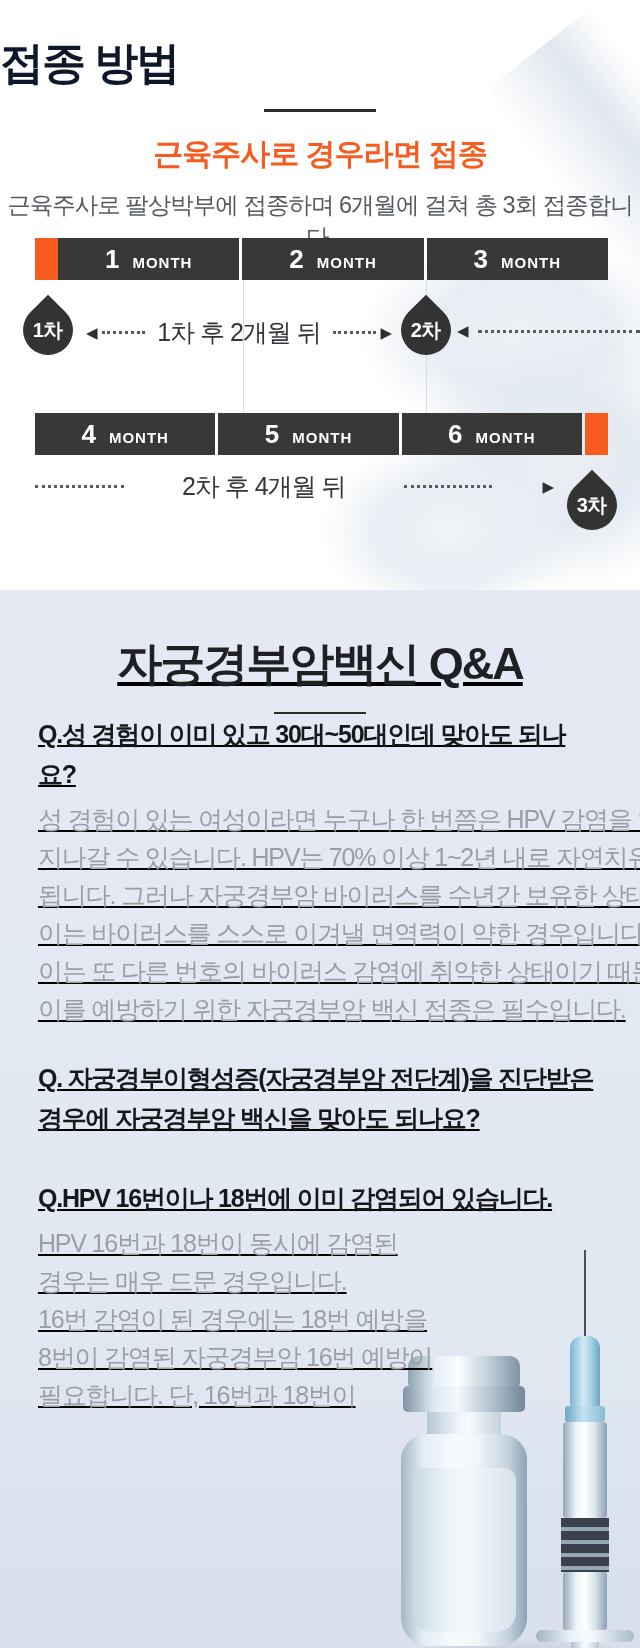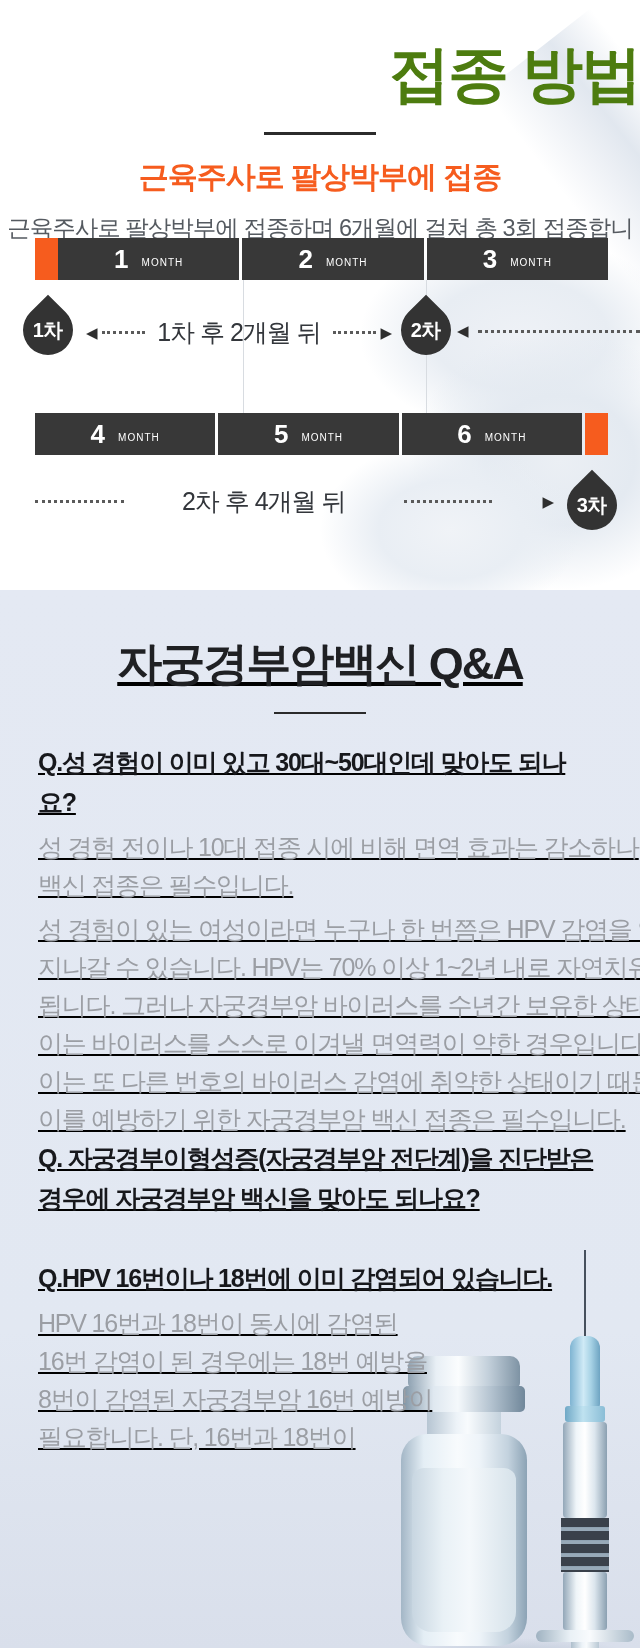--- a/index.html
+++ b/index.html
@@ -16,72 +16,72 @@
   .bg-syr { position:absolute; top:18px; right:-58px; width:150px; height:260px;
     background:linear-gradient(90deg, transparent 0%, #e9edf3 35%, #dce3ec 55%, transparent 90%);
     transform:rotate(-38deg); border-radius:18px; opacity:.85; }
   .bg-blob1 { position:absolute; top:235px; right:-40px; width:320px; height:200px;
     background:radial-gradient(closest-side,#eef1f6 0%,#e8edf3 55%,rgba(255,255,255,0) 100%); border-radius:50%; }
   .bg-blob2 { position:absolute; top:330px; right:-70px; width:300px; height:260px;
     background:radial-gradient(closest-side,#ebeff4 0%,#e4eaf1 50%,rgba(255,255,255,0) 100%); border-radius:50%; }
   .bg-blob3 { position:absolute; top:440px; right:60px; width:260px; height:180px;
     background:radial-gradient(closest-side,#f0f3f7 0%,#e9eef4 55%,rgba(255,255,255,0) 100%); border-radius:50%; }
 
-  .sec-title { position:relative; text-align:right; padding-top:34px;
-    font-size:61px; font-weight:700; color:#4d7c0f; letter-spacing:-2px; }
+  .sec-title { position:relative; text-align:left; padding-top:34px;
+    font-size:44px; font-weight:700; color:#0f172a; letter-spacing:-2px; }
   .title-underline { position:relative; width:112px; height:3px; background:#2b2b2b; margin:16px auto 0; }
 
   .sub-title { position:relative; text-align:center; margin-top:22px;
     font-size:30px; font-weight:700; color:#f65c1e; letter-spacing:-1px; }
   .desc { position:relative; text-align:center; margin-top:14px;
     font-size:23.5px; color:#555a60; letter-spacing:-1px; }
 
   
   .tl-vline { position:absolute; width:1px; top:280px; height:133px; background:#d8dce1; }
   .vline-a { left:243px; } .vline-b { left:426px; }
 
   .bar { position:absolute; left:35px; width:573px; height:42px; display:flex; }
   .bar1 { top:238px; } .bar2 { top:413px; }
   .bar .seg { flex:1; background:#383838; color:#fff; display:flex; align-items:center; justify-content:center; }
   .bar .seg + .seg { margin-left:3px; }
   .bar1 .seg:first-of-type { margin-left:0; }
   .orange-block { width:23px; background:#f65c1e; flex:none; }
   .bar2 .orange-block { margin-left:3px; }
   .seg .num { font-size:26px; font-weight:700; letter-spacing:0; }
-  .seg .mon { font-size:10px; font-weight:400; letter-spacing:1px; margin-left:13px; margin-top:7px; }
+  .seg .mon { font-size:15px; font-weight:700; letter-spacing:1px; margin-left:13px; margin-top:7px; }
 
   
   .drop { position:absolute; width:50px; height:50px; background:#333333;
     border-radius:0 50% 50% 50%; transform:rotate(45deg); display:flex; align-items:center; justify-content:center; }
   .drop span { transform:rotate(-45deg); color:#ffffff; font-size:20px; font-weight:700; letter-spacing:-1px; }
   .drop1 { left:23px; top:305px; }
   .drop2 { left:401px; top:305px; }
   .drop3 { left:567px; top:480px; }
 
   .tl-row { position:absolute; display:flex; align-items:center; height:40px; }
   .row1 { left:82px; top:312px; width:314px; }
-  .row2 { left:35px; top:481px; width:523px;gap:46px; }
+  .row2 { left:35px; top:466px; width:523px;gap:46px; }
   .dotline { border-top:3px dotted #5a5a5a; height:0; flex:1; }
   .dot-fixed { position:absolute; border-top:3px dotted #5a5a5a; height:0; }
   .dot-right1 { left:478px; top:330px; width:162px; }
   .arrow { font-size:15px; color:#2e2e2e; flex:none; padding:0 4px; line-height:1; }
   .arrow-abs { position:absolute; font-size:15px; color:#2e2e2e; }
   .arrow-after2 { left:457px; top:322px; }
   .tl-label { flex:none; padding:0 12px; font-size:25px; color:#33363b; letter-spacing:-1px; white-space:nowrap; }
 
   
   .sec2 { position:relative; width:640px; height:1058px;
     background:linear-gradient(180deg,#e4e9f3 0%,#e2e8f2 70%,#d9dfeb 100%); overflow:hidden;text-decoration:underline; }
   .qna-title { text-align:center; padding-top:44px; font-size:45px; font-weight:700;
     color:#1f2023; letter-spacing:-2px; }
   .qna-underline { width:92px; height:2px; background:#2b2b2b; margin:18px auto 0; }
 
   .qna-body { padding:0 38px; position:relative; z-index:2; }
   .q { font-size:25px; font-weight:700; color:#17181c; letter-spacing:-1.2px; line-height:40px; }
-  .q1 { margin-top:28px; } .q2 { margin-top:30px; } .q3 { max-width:565px; } .q4 { margin-top:40px; }
+  .q1 { } .q2 { margin-top:30px; } .q3 { margin-top:30px; max-width:565px; } .q4 { margin-top:40px; }
   .answers { margin-top:6px; }
   .answers div { font-size:25px; color:#9b9ea4; letter-spacing:-1.2px; line-height:38px; white-space:nowrap; }
   .answers.narrow { max-width:430px; }
   .answers.narrow div { white-space:normal; }
 
   
   .illo { position:absolute; right:4px; top:648px; width:240px; height:400px; z-index:1; }
   .needle { position:absolute; left:188px; top:12px; width:2px; height:88px; background:#46505d; }
   .syr-tip { position:absolute; left:174px; top:98px; width:30px; height:72px; border-radius:12px 12px 4px 4px;
     background:linear-gradient(90deg,#7fb4d2,#cfeaf6 45%,#a7d2e5 70%,#6ea4c2); }
@@ -114,21 +114,21 @@
 <body>
 
 <div class="sec1">
   <div class="bg-syr"></div>
   <div class="bg-blob1"></div>
   <div class="bg-blob2"></div>
   <div class="bg-blob3"></div>
 
   <div class="sec-title">접종 방법</div>
   <div class="title-underline"></div>
-  <div class="sub-title">근육주사로 팔상박부에 접종</div>
+  <div class="sub-title">근육주사로 경우라면 접종</div>
   <div class="desc">근육주사로 팔상박부에 접종하며 6개월에 걸쳐 총 3회 접종합니다.</div>
 
   <div class="tl-vline vline-a"></div>
   <div class="tl-vline vline-b"></div>
 
   <div class="bar bar1">
     <div class="orange-block"></div>
     <div class="seg">
       <span class="num">1</span>
       <span class="mon">MONTH</span>
@@ -185,39 +185,36 @@
     <span>3차</span>
   </div>
 </div>
 
 <div class="sec2">
   <div class="qna-title">자궁경부암백신 Q&amp;A</div>
   <div class="qna-underline"></div>
 
   <div class="qna-body">
     <div class="q q1">Q.성 경험이 이미 있고 30대~50대인데 맞아도 되나요?</div>
-    <div class="answers">
-        <div>성 경험 전이나 10대 접종 시에 비해 면역 효과는 감소하나</div>
-        <div>백신 접종은 필수입니다.</div>
-      </div>
 
     <div class="answers">
         <div>성 경험이 있는 여성이라면 누구나 한 번쯤은 HPV 감염을 앓고</div>
         <div>지나갈 수 있습니다. HPV는 70% 이상 1~2년 내로 자연치유가</div>
         <div>됩니다. 그러나 자궁경부암 바이러스를 수년간 보유한 상태라면</div>
         <div>이는 바이러스를 스스로 이겨낼 면역력이 약한 경우입니다.</div>
         <div>이는 또 다른 번호의 바이러스 감염에 취약한 상태이기 때문에</div>
         <div>이를 예방하기 위한 자궁경부암 백신 접종은 필수입니다.</div>
       </div>
 
     <div class="q q3">Q. 자궁경부이형성증(자궁경부암 전단계)을 진단받은 경우에 자궁경부암 백신을 맞아도 되나요?</div>
 
     <div class="q q4">Q.HPV 16번이나 18번에 이미 감염되어 있습니다.</div>
     <div class="answers narrow">
         <div>HPV 16번과 18번이 동시에 감염된</div>
+        <div>경우는 매우 드문 경우입니다.</div>
         <div>16번 감염이 된 경우에는 18번 예방을</div>
         <div>8번이 감염된 자궁경부암 16번 예방이</div>
         <div>필요합니다.  단, 16번과 18번이</div>
       </div>
   </div>
 
   <div class="illo">
     <div class="illo-shadow"></div>
     <div class="needle"></div>
     <div class="syr-tip"></div>

